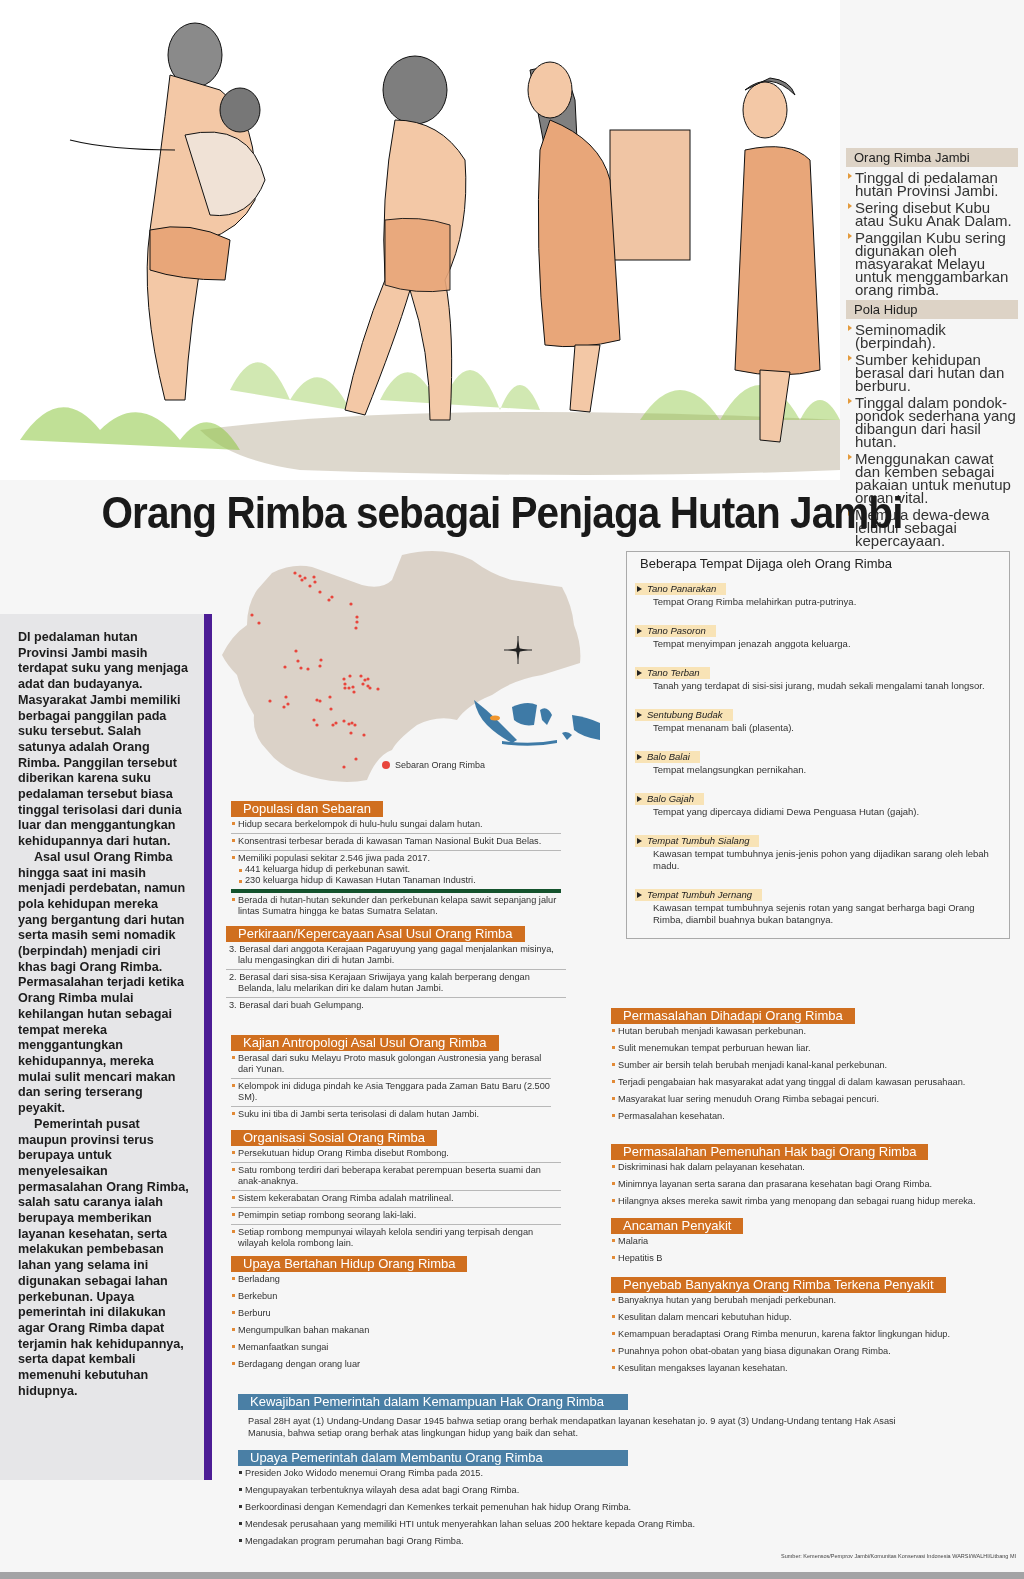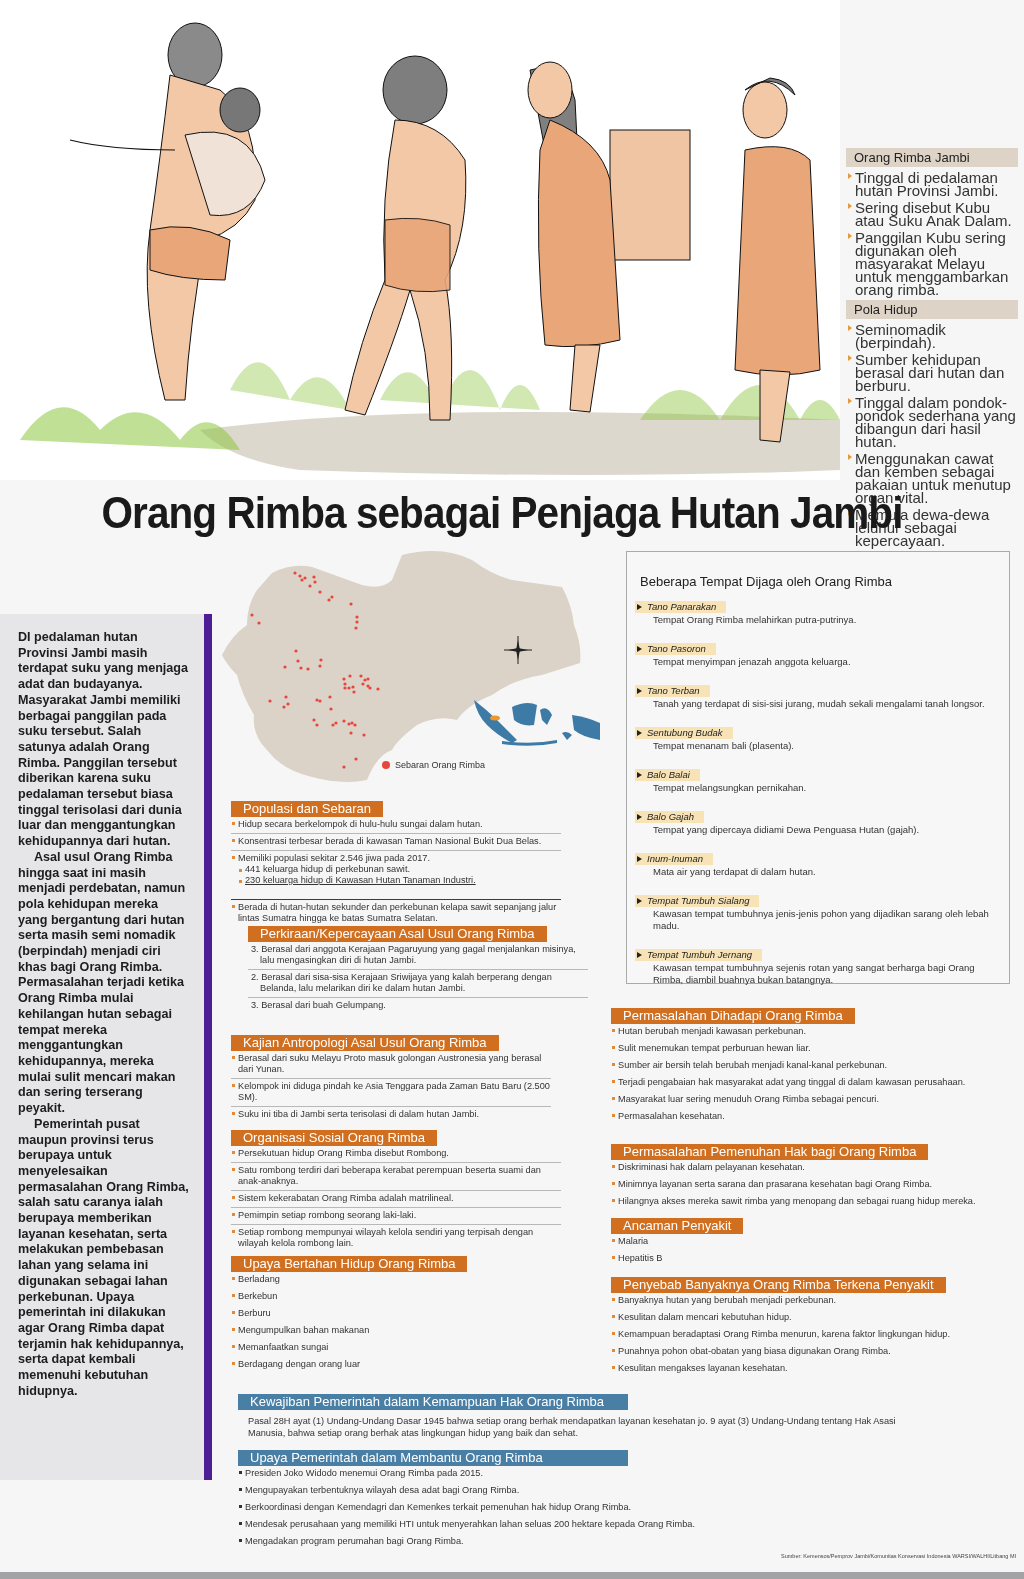--- a/index.html
+++ b/index.html
@@ -24,40 +24,40 @@
   .narrative { position: absolute; left: 0; top: 614px; width: 212px; height: 866px; background: #e6e6e8; border-right: 8px solid #4c1d95; padding: 16px 14px 0 18px; }
   .narrative p { font-weight: bold; font-size: 12.6px; line-height: 15.7px; color: #1d1d1d; }
   .narrative p + p { text-indent: 16px; }
 
   
   .map-area { position: absolute; left: 212px; top: 545px; width: 400px; height: 245px; }
   .map-legend { position: absolute; left: 382px; top: 760px; font-size: 9px; color: #333; display: flex; align-items: center; gap: 5px; }
   .legend-dot { width: 8px; height: 8px; border-radius: 50%; background: #e8453c; display: inline-block; }
 
   
-  .places-box { position: absolute; left: 626px; top: 551px; width: 384px; height: 433px; border: 1px solid #aaa; background: #f7f7f7; padding: 22px 8px; }
+  .places-box { position: absolute; left: 626px; top: 551px; width: 384px; height: 388px; border: 1px solid #aaa; background: #f7f7f7; padding: 4px 8px; }
   .places-title { font-size: 13px; color: #222; margin-bottom: 7px; margin-left: 5px; }
   .place { margin-bottom: 12px; }
   .place-name { display: inline-block; background: #f8e3b6; font-style: italic; font-size: 9.5px; color: #222; padding: 0 10px 0 2px; line-height: 12px; }
   .place-name .tri { display: inline-block; width: 0; height: 0; border-left: 5px solid #222; border-top: 3.5px solid transparent; border-bottom: 3.5px solid transparent; margin-right: 5px; vertical-align: 0px; }
   .place-desc { font-size: 9.5px; line-height: 12px; color: #333; padding-left: 18px; }
 
   
   .section { position: absolute; }
   .sec-head { display: inline-block; color: #fff; font-size: 13px; line-height: 16px; padding: 0 12px 0 12px; }
   .sec-head.orange { background: #d06f1f; }
   .sec-head.blue { background: #4a7fa5; }
   .bul { list-style: none; }
   .bul li { position: relative; font-size: 9.2px; line-height: 11px; color: #333; padding: 2px 0 3px 7px; }
   .bul.lined li { border-bottom: 1px solid #b8b8b8; }
   .bul.lined li:last-child { border-bottom: none; }
   .bul li::before { content: ""; position: absolute; left: 1px; top: 5px; width: 3px; height: 3px; background: #e28a36; }
   .bul li.sub { padding-left: 14px; padding-top: 0; padding-bottom: 0; border-bottom: none; }
   .bul li.sub::before { left: 8px; }
-  .bul li.sub-last { padding-bottom: 13px; border-bottom: 1px solid #14532d; text-decoration: underline; }
+  .bul li.sub-last { padding-bottom: 3px; border-bottom: 4px solid #14532d; }
   .bul.blue-bul li::before { background: #333; }
   .num li { list-style: none; font-size: 9.2px; line-height: 11px; color: #333; padding: 2px 0 3px 12px; text-indent: -9px; border-bottom: 1px solid #b8b8b8; }
   .num li:last-child { border-bottom: none; }
   .bul.spaced li { padding-top: 2px; padding-bottom: 4px; }
 
   .para { font-size: 9.2px; line-height: 12px; color: #333; padding: 5px 0 0 10px; }
 
   .source { position: absolute; right: 8px; top: 1553px; font-size: 5.5px; color: #444; }
   .bottom-bar { position: absolute; left: 0; top: 1572px; width: 1024px; height: 7px; background: #a3a3a5; }
 </style>
@@ -238,24 +238,20 @@
   </div>
   <div class="place">
     <div class="place-name"><span class="tri"></span><span>Balo Balai</span></div>
     <div class="place-desc">Tempat melangsungkan pernikahan.</div>
   </div>
   <div class="place">
     <div class="place-name"><span class="tri"></span><span>Balo Gajah</span></div>
     <div class="place-desc">Tempat yang dipercaya didiami  Dewa Penguasa Hutan (gajah).</div>
   </div>
   <div class="place">
-    <div class="place-name"><span class="tri"></span><span>Inum-Inuman</span></div>
-    <div class="place-desc">Mata air yang terdapat di dalam hutan.</div>
-  </div>
-  <div class="place">
     <div class="place-name"><span class="tri"></span><span>Tempat Tumbuh Sialang</span></div>
     <div class="place-desc">Kawasan tempat tumbuhnya jenis-jenis pohon yang dijadikan sarang oleh lebah madu.</div>
   </div>
   <div class="place">
     <div class="place-name"><span class="tri"></span><span>Tempat Tumbuh Jernang</span></div>
     <div class="place-desc">Kawasan tempat tumbuhnya sejenis rotan yang sangat berharga bagi Orang Rimba, diambil buahnya bukan batangnya.</div>
   </div>
 </div>
 
 <div class="section" style="left:231px; top:799px; width:330px;">
@@ -263,21 +259,21 @@
   <ul class="bul lined">
     <li>Hidup secara berkelompok di hulu-hulu sungai dalam hutan.</li>
     <li>Konsentrasi terbesar berada di kawasan Taman Nasional Bukit Dua Belas.</li>
     <li style="border-bottom:none;padding-bottom:0;">Memiliki populasi sekitar 2.546 jiwa pada 2017.</li>
     <li class="sub">441 keluarga hidup di perkebunan sawit.</li>
     <li class="sub sub-last">230 keluarga hidup di Kawasan Hutan Tanaman Industri.</li>
     <li>Berada di hutan-hutan sekunder dan perkebunan kelapa sawit sepanjang jalur lintas Sumatra hingga ke batas Sumatra Selatan.</li>
   </ul>
 </div>
 
-<div class="section" style="left:248px; top:924px; width:340px;">
+<div class="section" style="left:226px; top:924px; width:340px;">
   <div class="sec-head orange">Perkiraan/Kepercayaan Asal Usul Orang Rimba</div>
   <ul class="num">
     <li>3. Berasal dari anggota Kerajaan Pagaruyung yang gagal menjalankan misinya, lalu mengasingkan diri di hutan Jambi.</li>
     <li>2. Berasal dari sisa-sisa Kerajaan Sriwijaya yang kalah berperang dengan Belanda, lalu melarikan diri ke dalam hutan Jambi.</li>
     <li>3. Berasal dari buah Gelumpang.</li>
   </ul>
 </div>
 
 <div class="section" style="left:231px; top:1033px; width:320px;">
   <div class="sec-head orange">Kajian Antropologi Asal Usul Orang Rimba</div>

